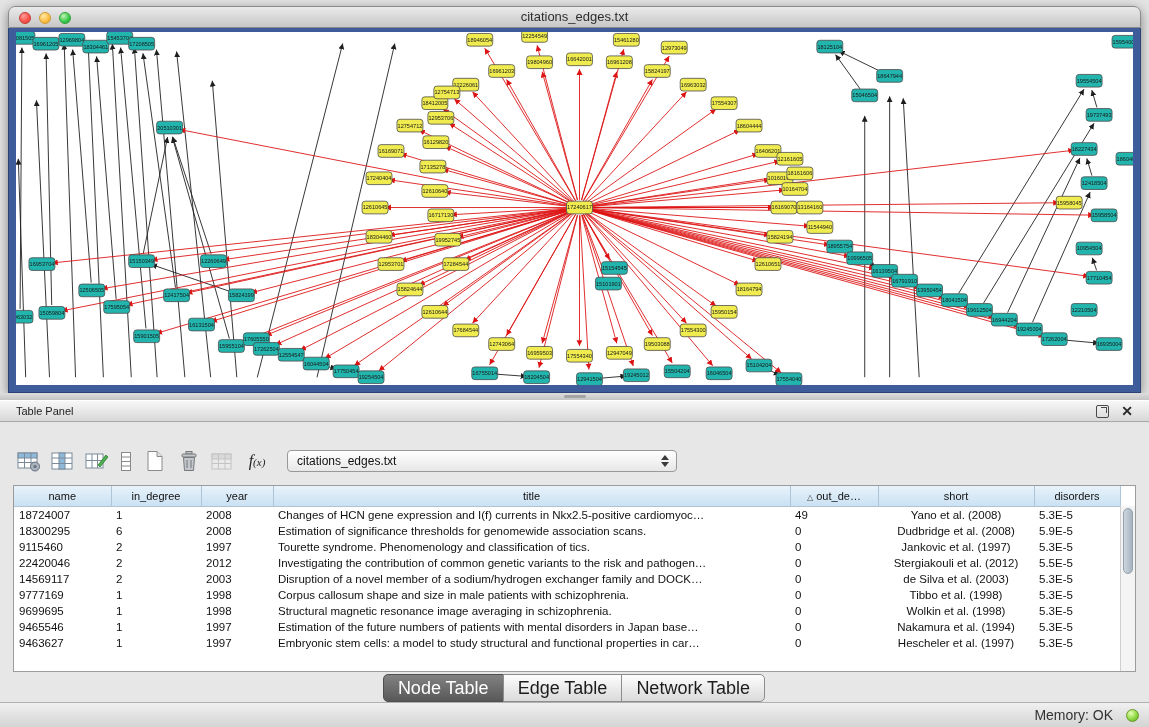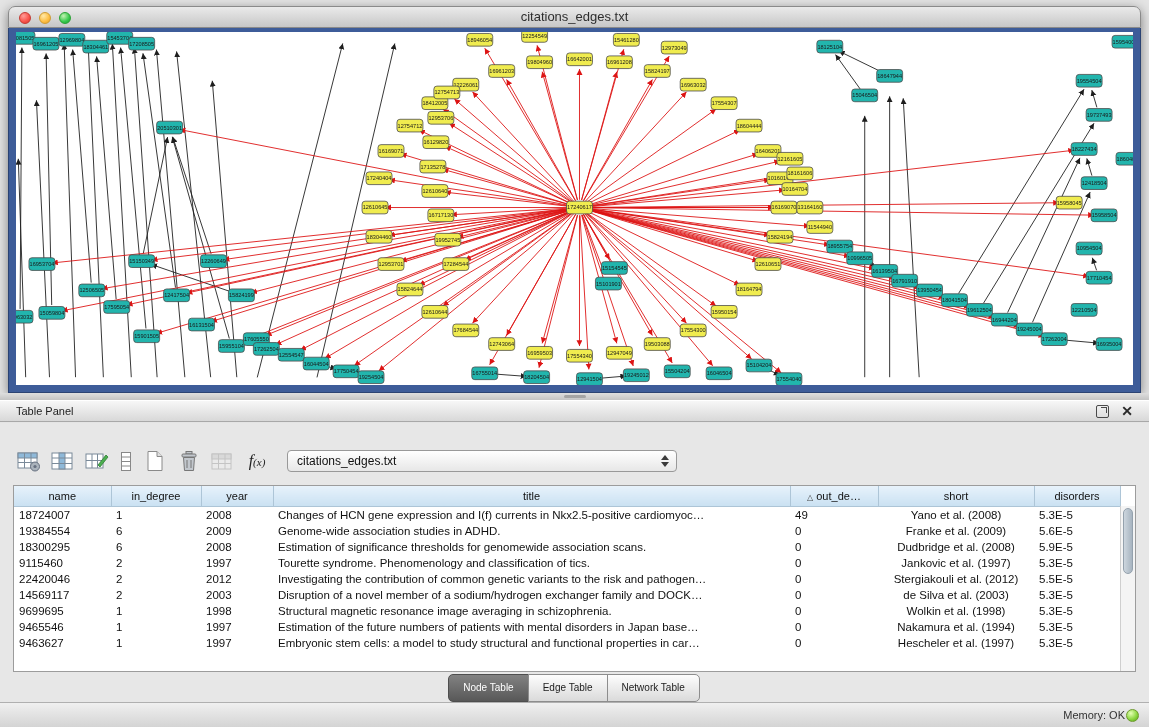--- a/index.html
+++ b/index.html
@@ -67,30 +67,30 @@
   table.data thead th:first-child { border-left:none; }
   table.data thead th .sort-tri { font-size:8px; color:#444; margin-right:3px; }
   table.data td { height:16px; line-height:16px; font-size:11.5px; color:#111;
     padding:0 5px; white-space:nowrap; overflow:hidden; }
   td.a-center { text-align:center; }
   .vscroll { position:absolute; right:0; top:20px; bottom:0; width:15px; background:#f4f4f4; border-left:1px solid #cfcfcf; }
   .vthumb { position:absolute; left:2px; top:2px; width:10px; height:66px; border-radius:6px;
     background:linear-gradient(90deg,#cdd6de,#a7b4c0); border:1px solid #94a1ad; }
 
   .tabs { position:absolute; left:0; top:674px; width:1149px; display:flex; justify-content:center; }
-  .tab { height:28px; padding:1px 14px; font-size:10px; border:1px solid #8d8d8d;
+  .tab { height:28px; padding:1px 14px; font-size:18px; border:1px solid #8d8d8d;
     background:linear-gradient(#fdfdfd,#dadada); color:#1c1c1c; margin-left:-1px; line-height:20px; }
   .tab.first { border-radius:5px 0 0 5px; }
   .tab.last  { border-radius:0 5px 5px 0; }
   .tab.active { background:linear-gradient(#828282,#585858); color:#fff; border-color:#4e4e4e; }
 
   .status { position:absolute; left:0; top:702px; width:1149px; height:25px;
     background:linear-gradient(#f0f0f0,#d4d4d4); border-top:1px solid #b0b0b0;
-    display:flex; align-items:center; justify-content:flex-end; gap:1px; padding:0 10px;
-    font-size:11px; color:#333; }
+    display:flex; align-items:center; justify-content:flex-end; gap:13px; padding:0 10px;
+    font-size:14px; color:#333; }
   .mem-orb { width:13px; height:13px; border-radius:50%;
     background:radial-gradient(circle at 35% 30%,#e6ffb6,#8ed843 55%,#55a313); border:1px solid #6c9a2c; }
 </style>
 </head>
 <body>
 
 <div class="net-window">
   <div class="titlebar">
     <div class="lights">
       <span class="light red"></span>
@@ -800,29 +800,20 @@
         <tr>
           <td>18724007</td>
           <td>1</td>
           <td>2008</td>
           <td>Changes of HCN gene expression and I(f) currents in Nkx2.5-positive cardiomyoc…</td>
           <td>49</td>
           <td class="a-center">Yano et al. (2008)</td>
           <td>5.3E-5</td>
         </tr>
         <tr>
-          <td>19384554</td>
-          <td>6</td>
-          <td>2009</td>
-          <td>Genome-wide association studies in ADHD.</td>
-          <td>0</td>
-          <td class="a-center">Franke et al. (2009)</td>
-          <td>5.6E-5</td>
-        </tr>
-        <tr>
           <td>18300295</td>
           <td>6</td>
           <td>2008</td>
           <td>Estimation of significance thresholds for genomewide association scans.</td>
           <td>0</td>
           <td class="a-center">Dudbridge et al. (2008)</td>
           <td>5.9E-5</td>
         </tr>
         <tr>
           <td>9115460</td>
@@ -845,20 +836,29 @@
         <tr>
           <td>14569117</td>
           <td>2</td>
           <td>2003</td>
           <td>Disruption of a novel member of a sodium/hydrogen exchanger family and DOCK…</td>
           <td>0</td>
           <td class="a-center">de Silva et al. (2003)</td>
           <td>5.3E-5</td>
         </tr>
         <tr>
+          <td>9777169</td>
+          <td>1</td>
+          <td>1998</td>
+          <td>Corpus callosum shape and size in male patients with schizophrenia.</td>
+          <td>0</td>
+          <td class="a-center">Tibbo et al. (1998)</td>
+          <td>5.3E-5</td>
+        </tr>
+        <tr>
           <td>9699695</td>
           <td>1</td>
           <td>1998</td>
           <td>Structural magnetic resonance image averaging in schizophrenia.</td>
           <td>0</td>
           <td class="a-center">Wolkin et al. (1998)</td>
           <td>5.3E-5</td>
         </tr>
         <tr>
           <td>9465546</td>

